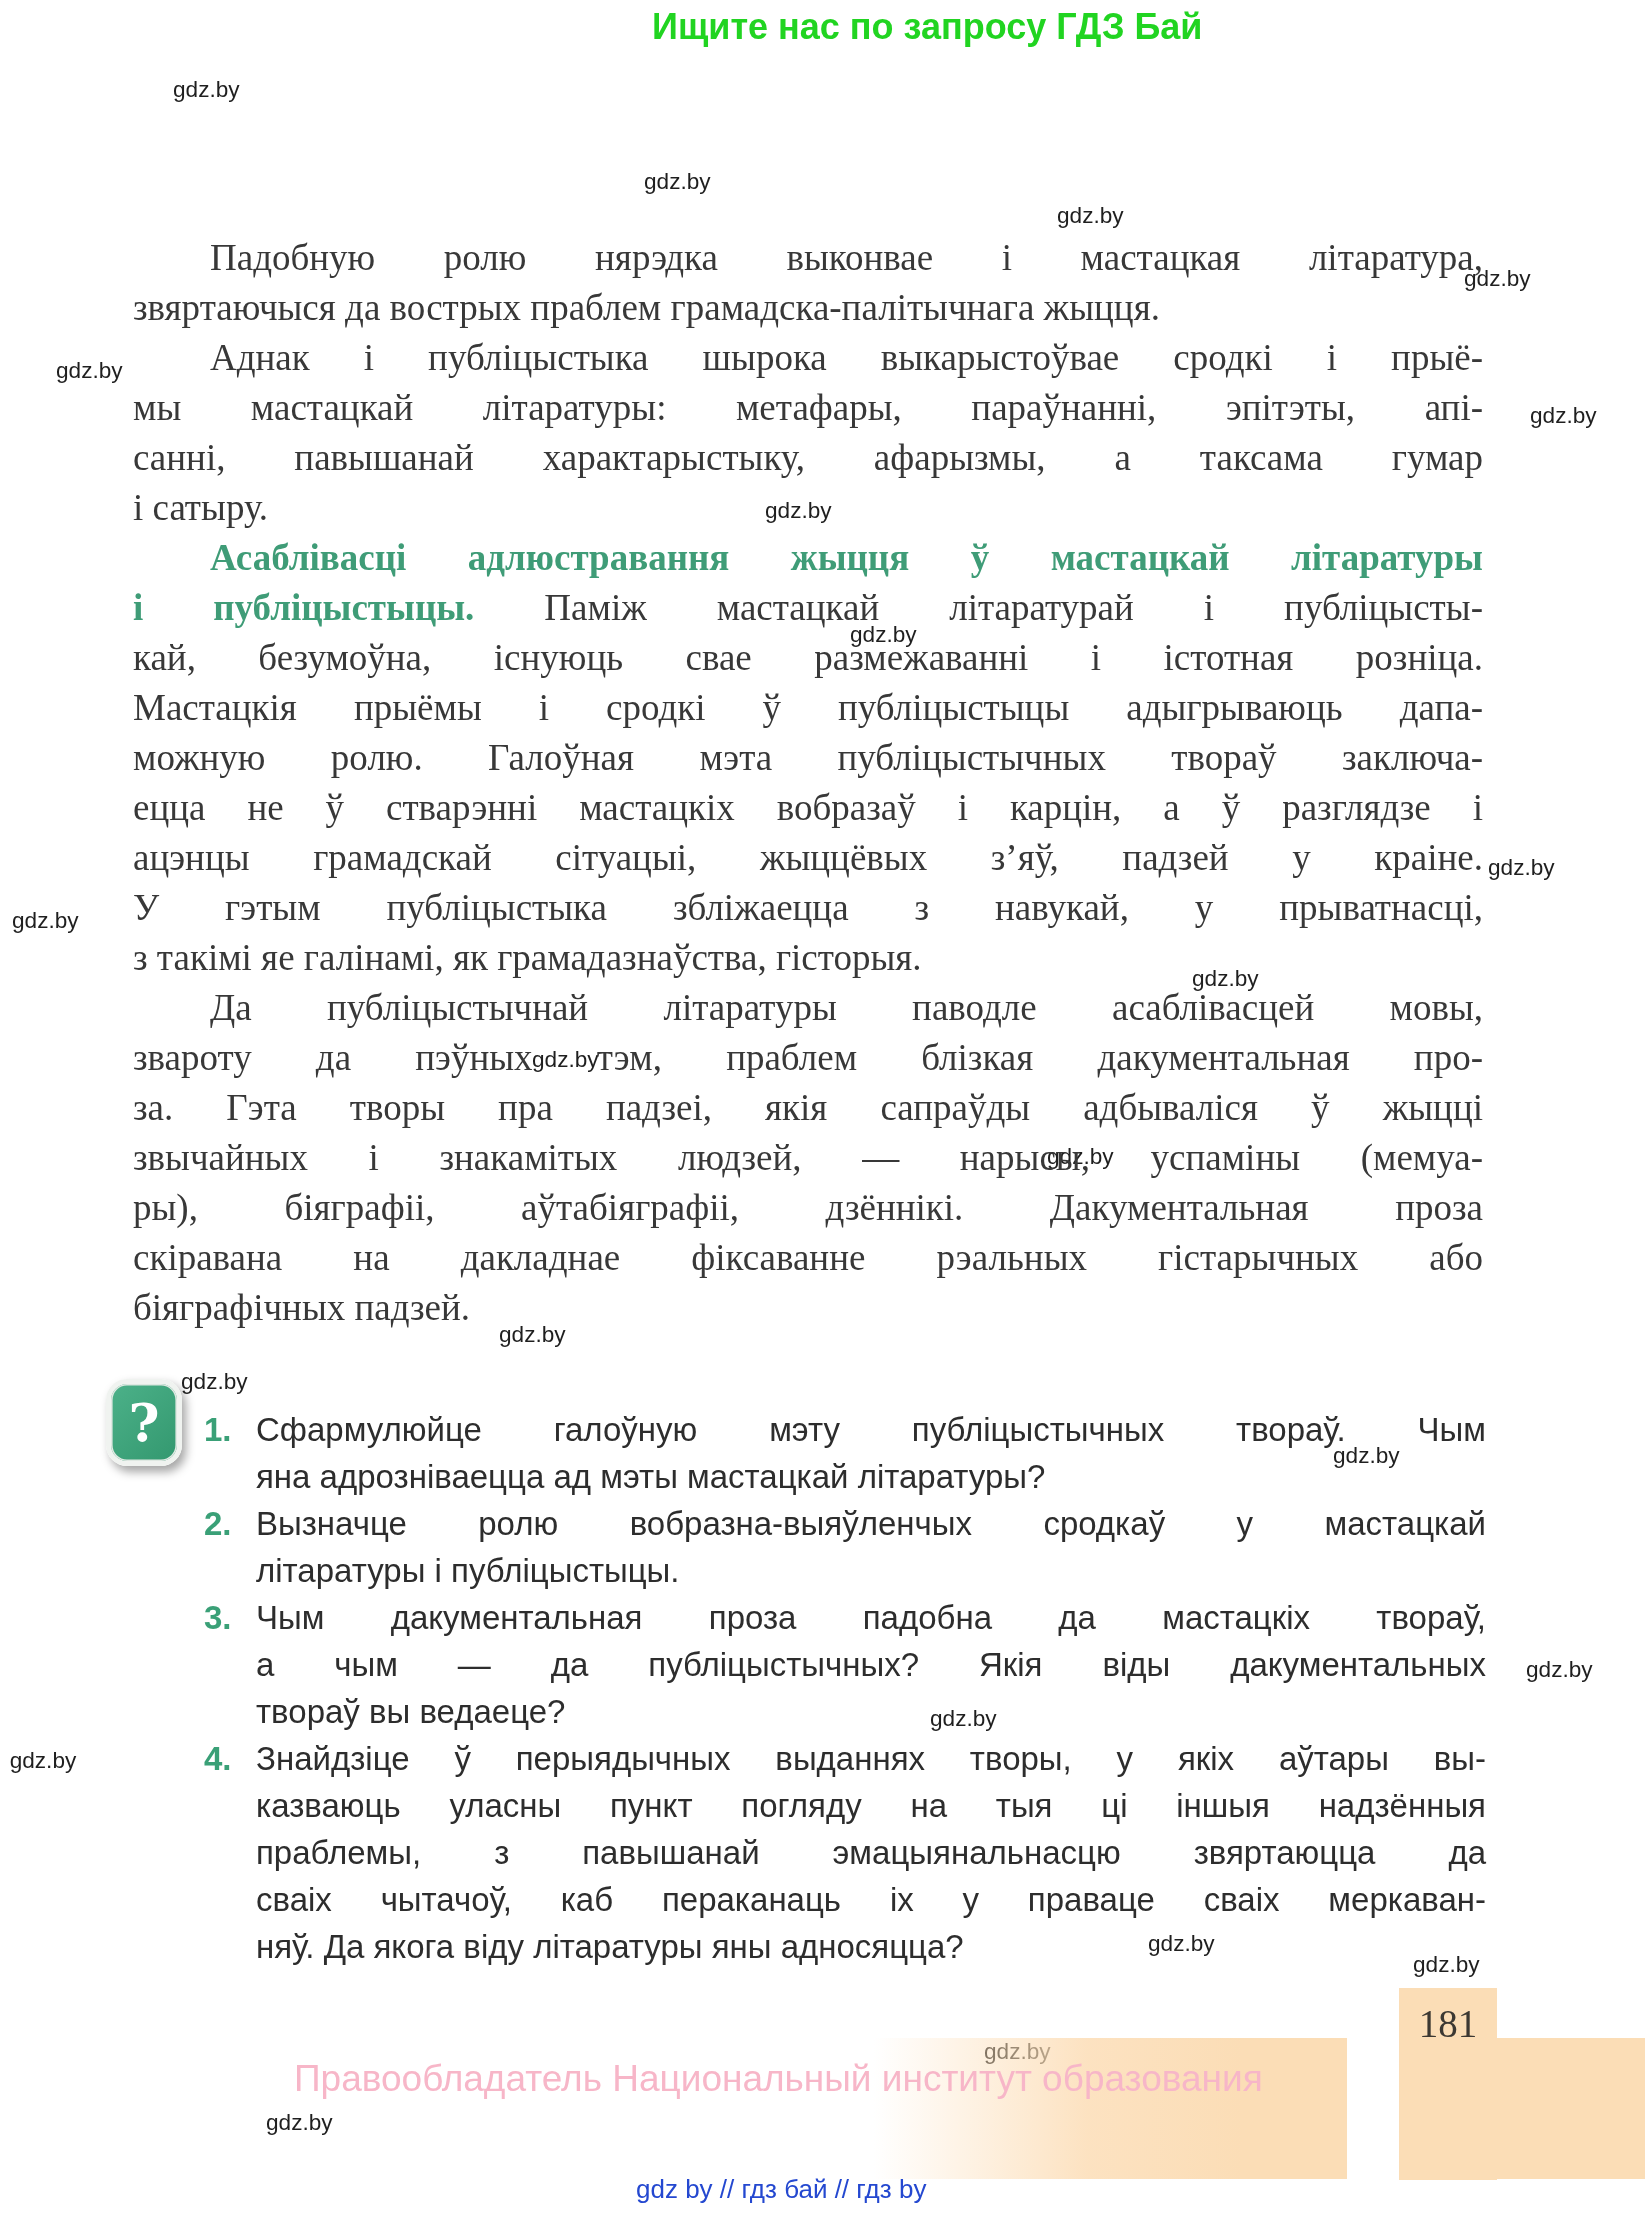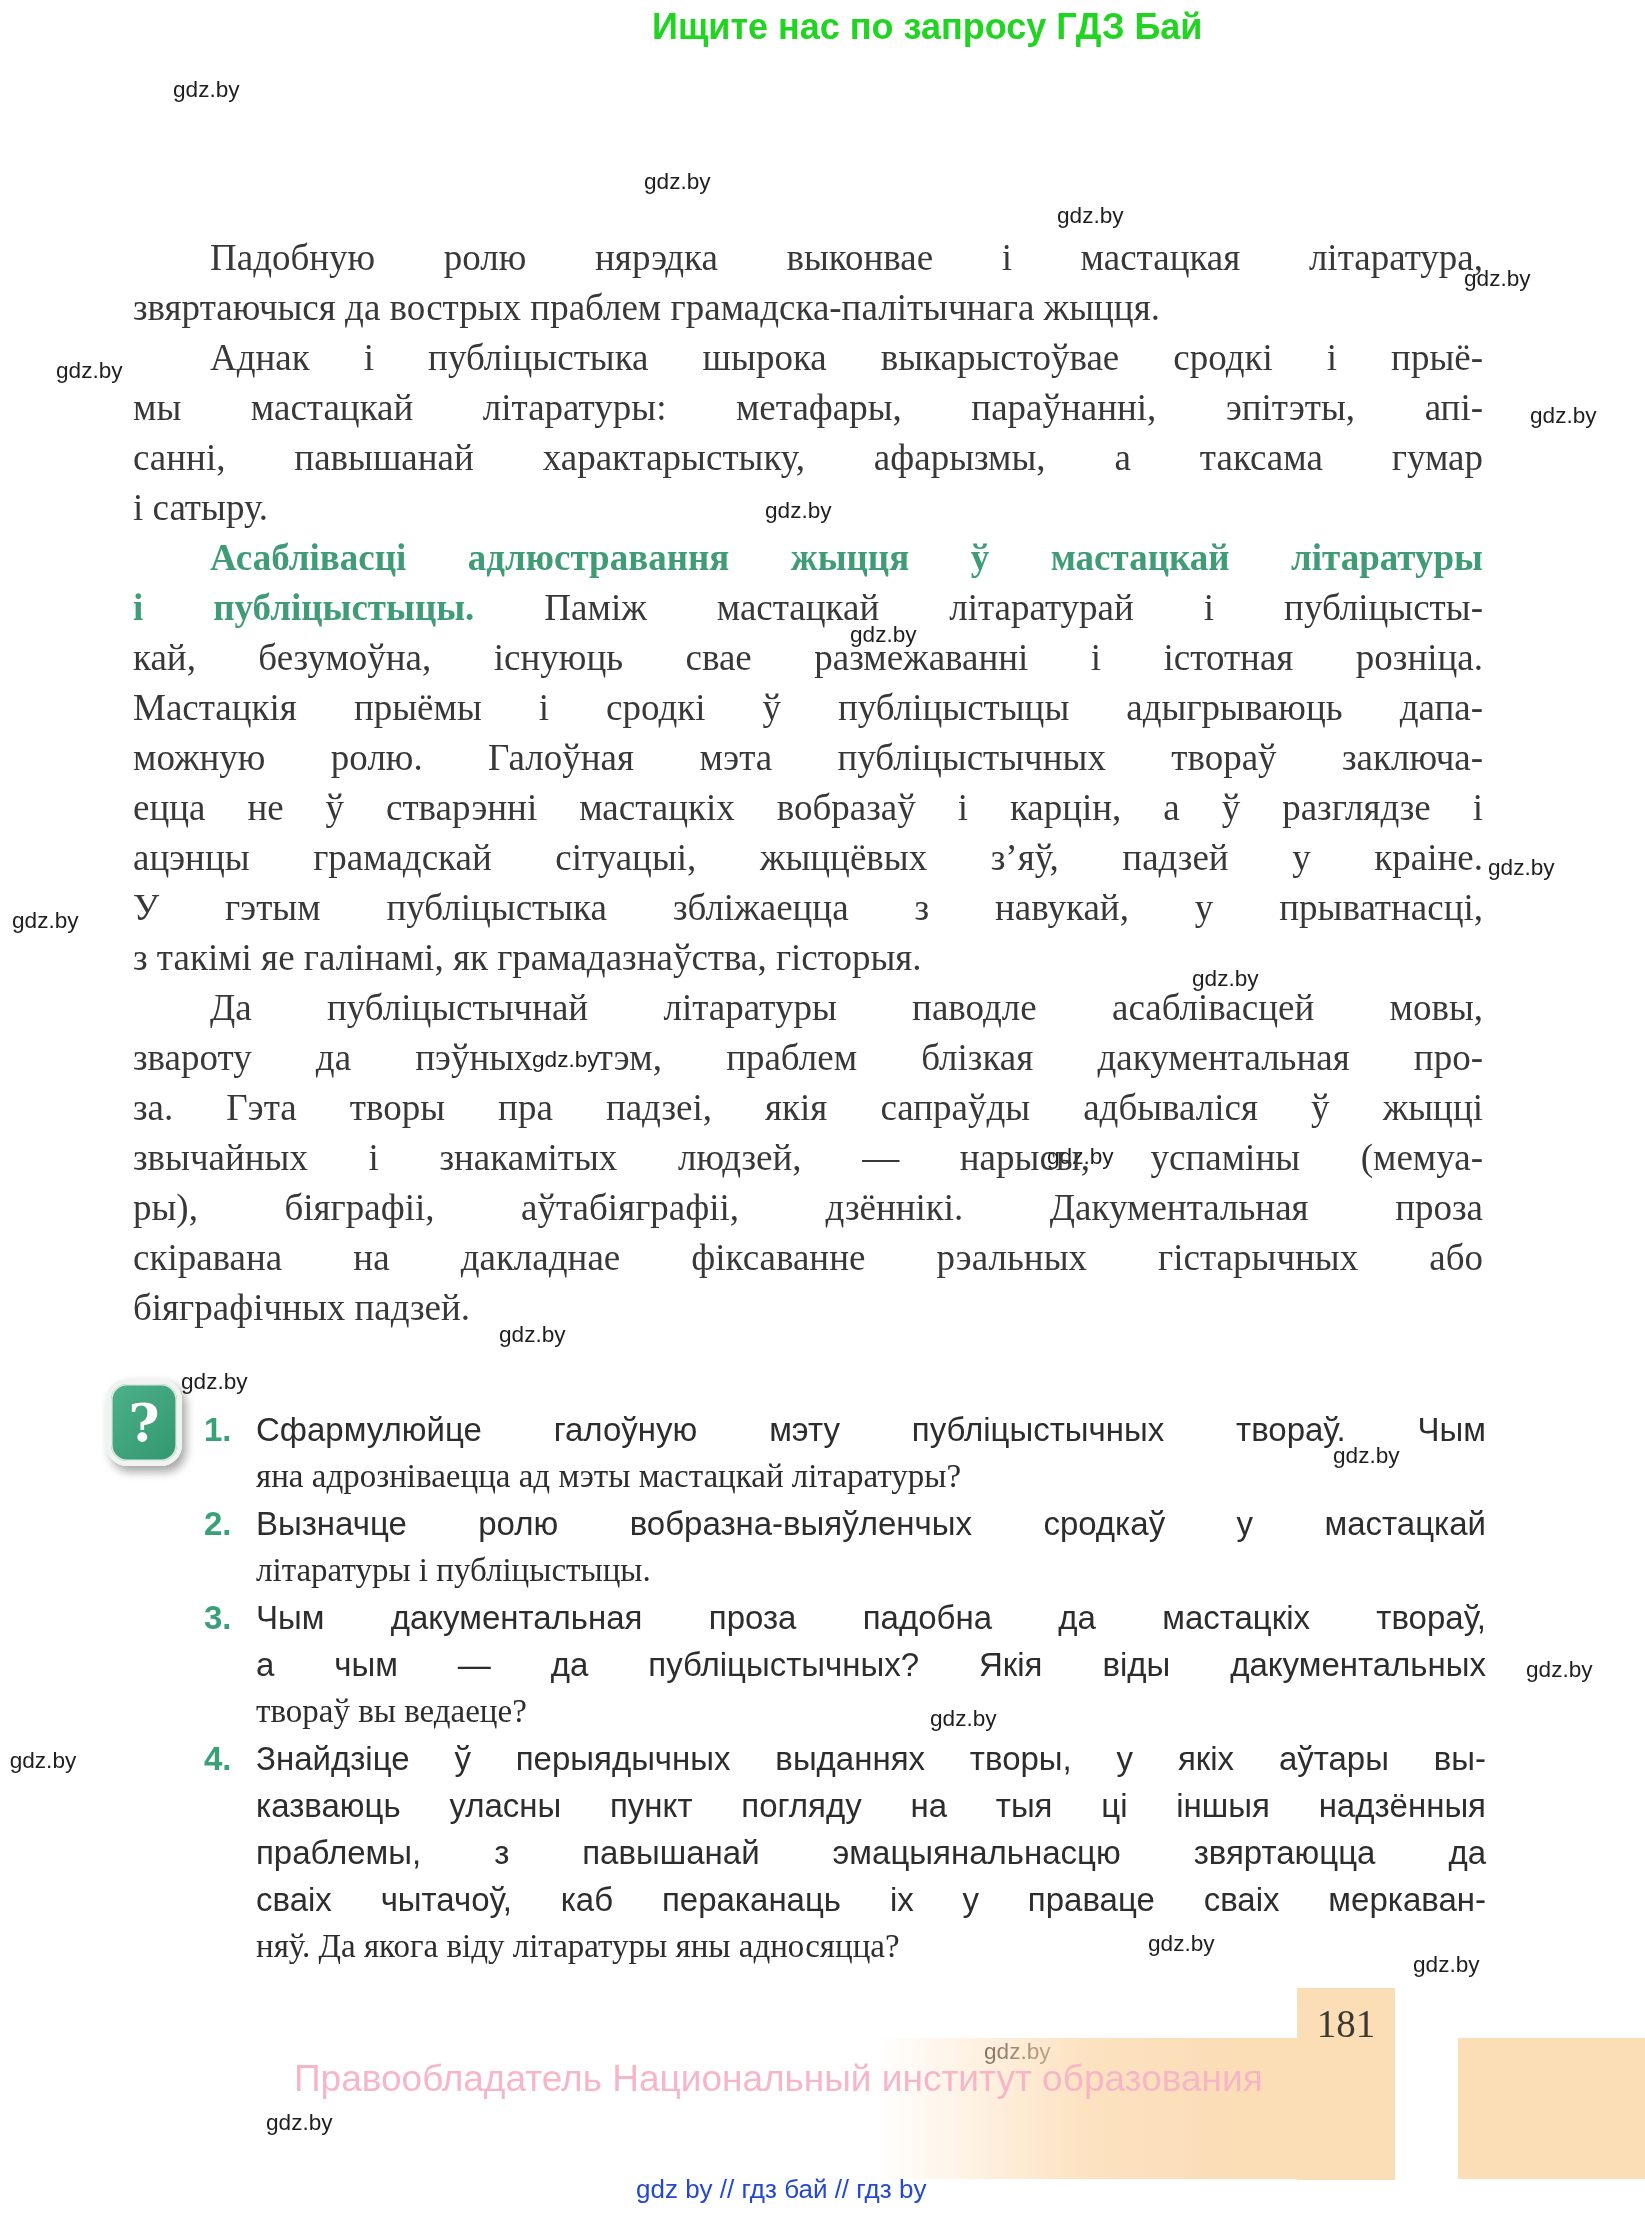--- a/index.html
+++ b/index.html
@@ -19,34 +19,34 @@
   .bline.ind{padding-left:77px;}
   .grn{font-weight:bold;}
   
   .q-block{position:absolute;left:256px;top:1406px;width:1230px;
            font-family:"Liberation Sans",sans-serif;font-size:33px;color:#2d2d2d;}
   .q-item{position:relative;}
   .q-num{position:absolute;left:-52px;top:0;font-weight:bold;width:45px;
          text-align:left;line-height:47px;}
   .qline{height:47px;line-height:47px;text-align:justify;text-align-last:justify;
          white-space:nowrap;}
-  .qline.last{text-align-last:left;font-family:Liberation Serif, serif;}
+  .qline.last{text-align-last:left;}
   
   .q-icon{position:absolute;left:106px;top:1379px;width:76px;height:87px;
           border-radius:21px;border:5.6px solid #f0f3f0;
           background:linear-gradient(135deg,#4cb189 0%,#33986f 100%);
           box-shadow:4px 5.6px 9.7px rgba(0,0,0,0.35), inset 0 0 0 1.6px #dfe8e2;
           display:flex;align-items:center;justify-content:center;box-sizing:border-box;}
   .q-icon span{font-family:"DejaVu Serif",serif;font-weight:bold;font-size:53px;
                color:#ffffff;line-height:1;}
   
   .peach{position:absolute;}
   .peach.left{left:874px;top:2038px;width:473px;height:141px;
       background:linear-gradient(90deg,rgba(252,221,182,0) 0%,rgba(252,221,182,0.85) 45%,#fbddb6 78%);}
-  .peach.mid{left:1297px;top:1988px;width:98px;height:192px;background:#fbddb6;
+  .peach.mid{left:1399px;top:1988px;width:98px;height:192px;background:#fbddb6;
       text-align:center;}
   .peach.right{left:1458px;top:2038px;width:188px;height:141px;background:#fbddb6;}
   .page-num{display:inline-block;margin-top:13px;font-family:"Liberation Serif",serif;
             font-size:39px;color:#3c3832;}
   .copyright{position:absolute;left:294px;top:2058px;font-size:37px;white-space:nowrap;
              z-index:5;}
   .links{position:absolute;left:636px;top:2174px;font-size:26px;white-space:nowrap;z-index:6;}
 </style>
 </head>
 <body>

